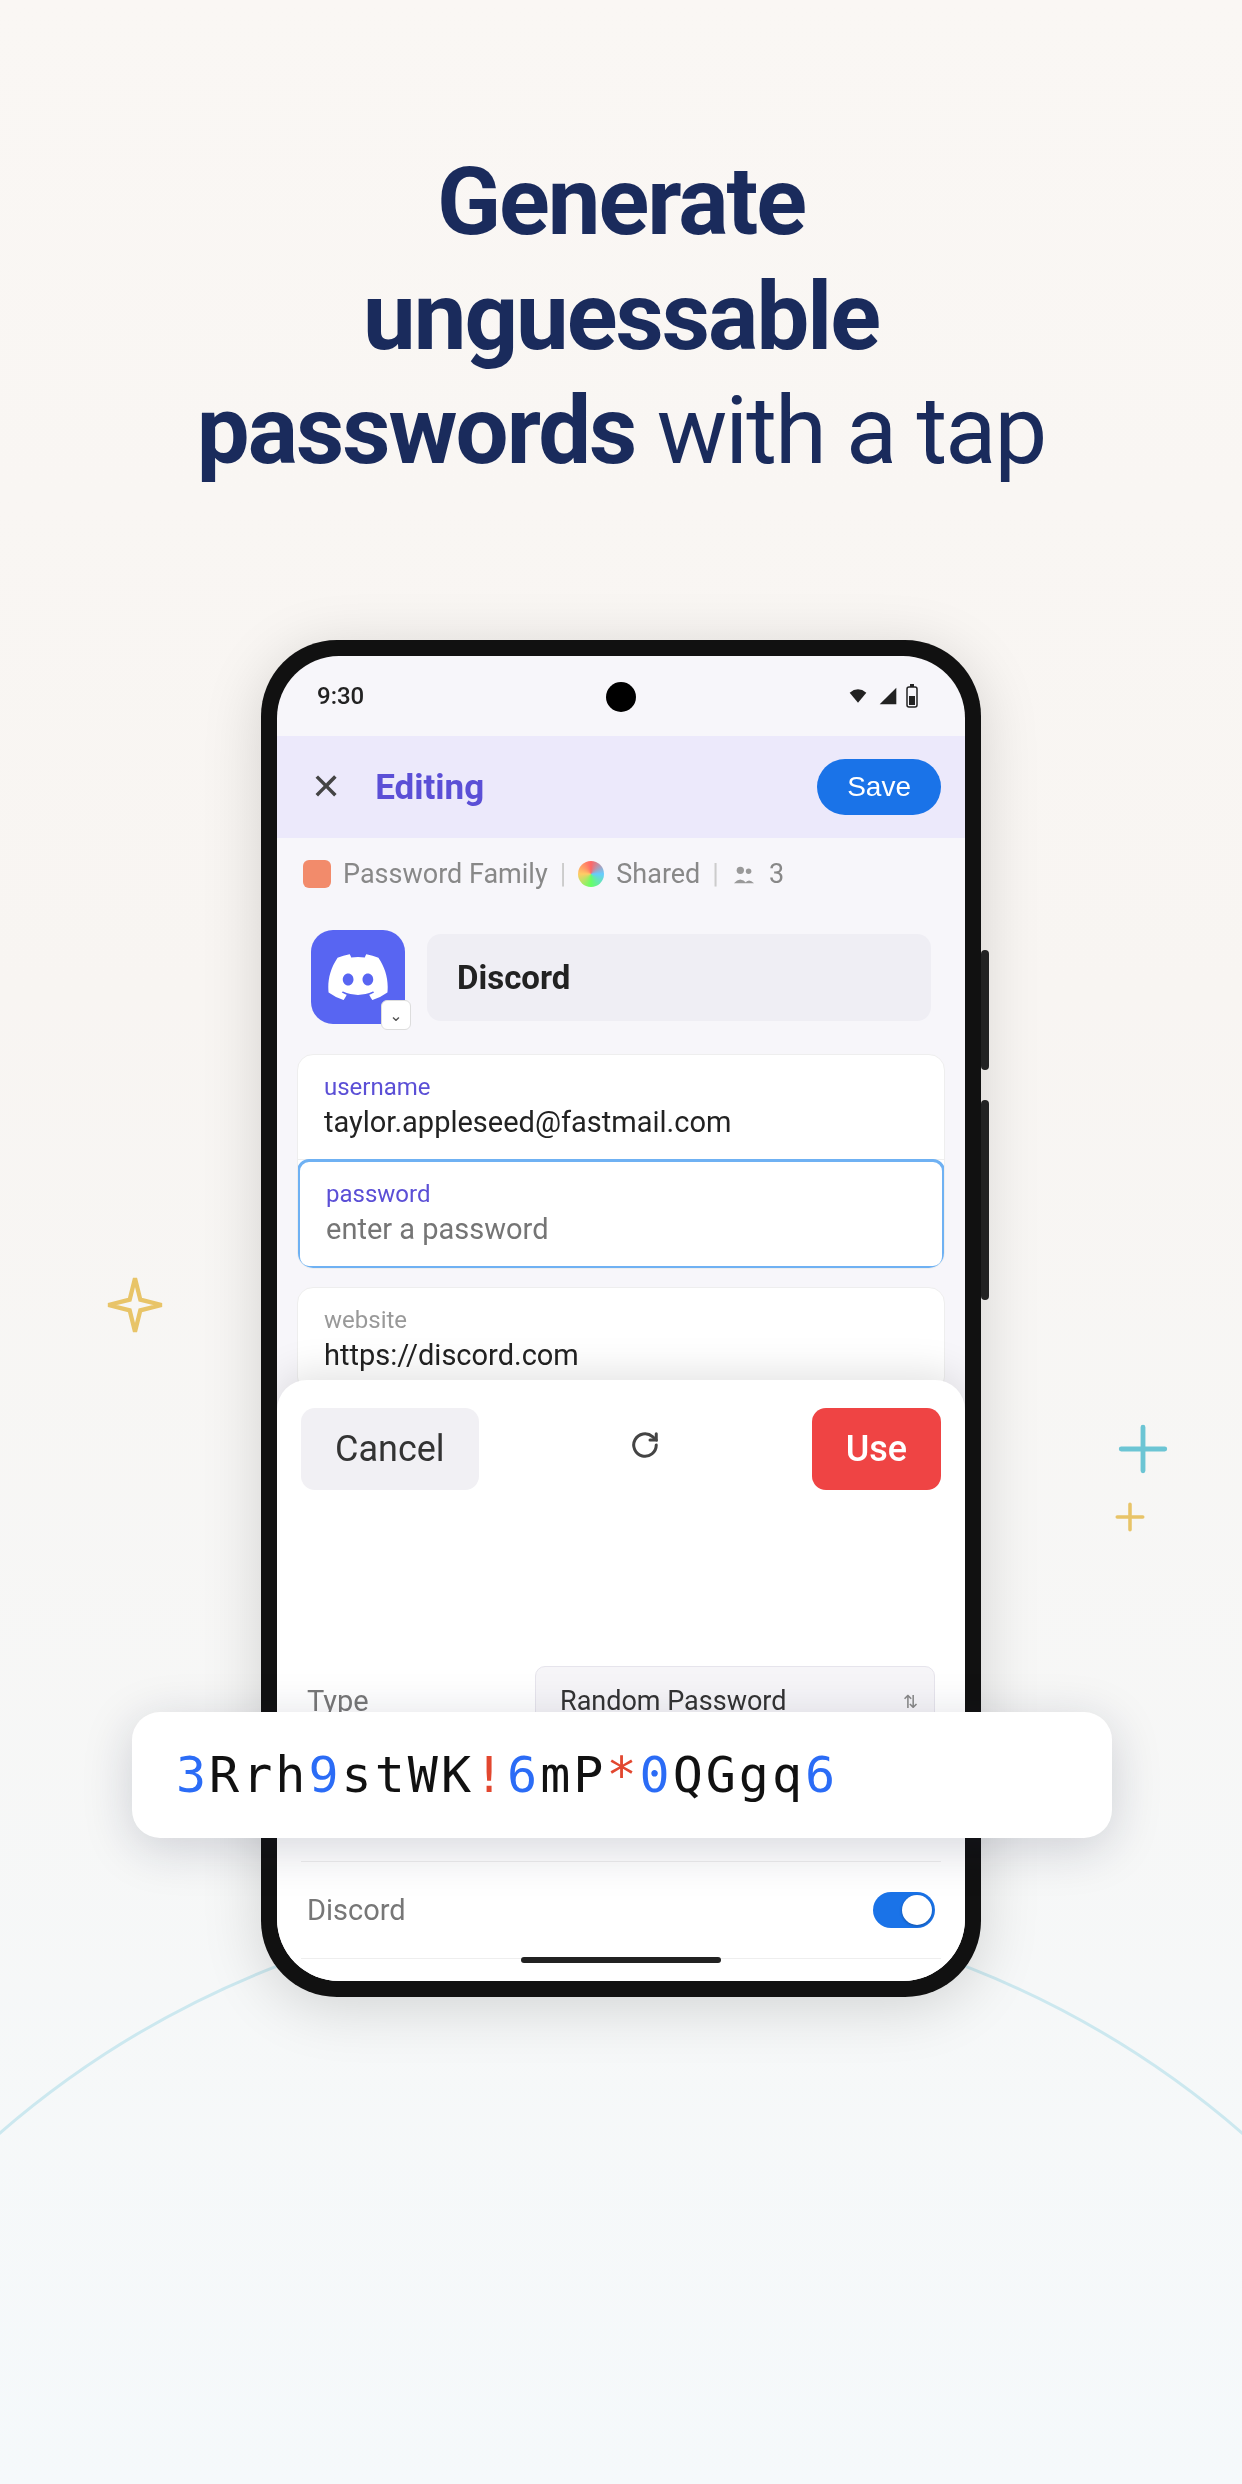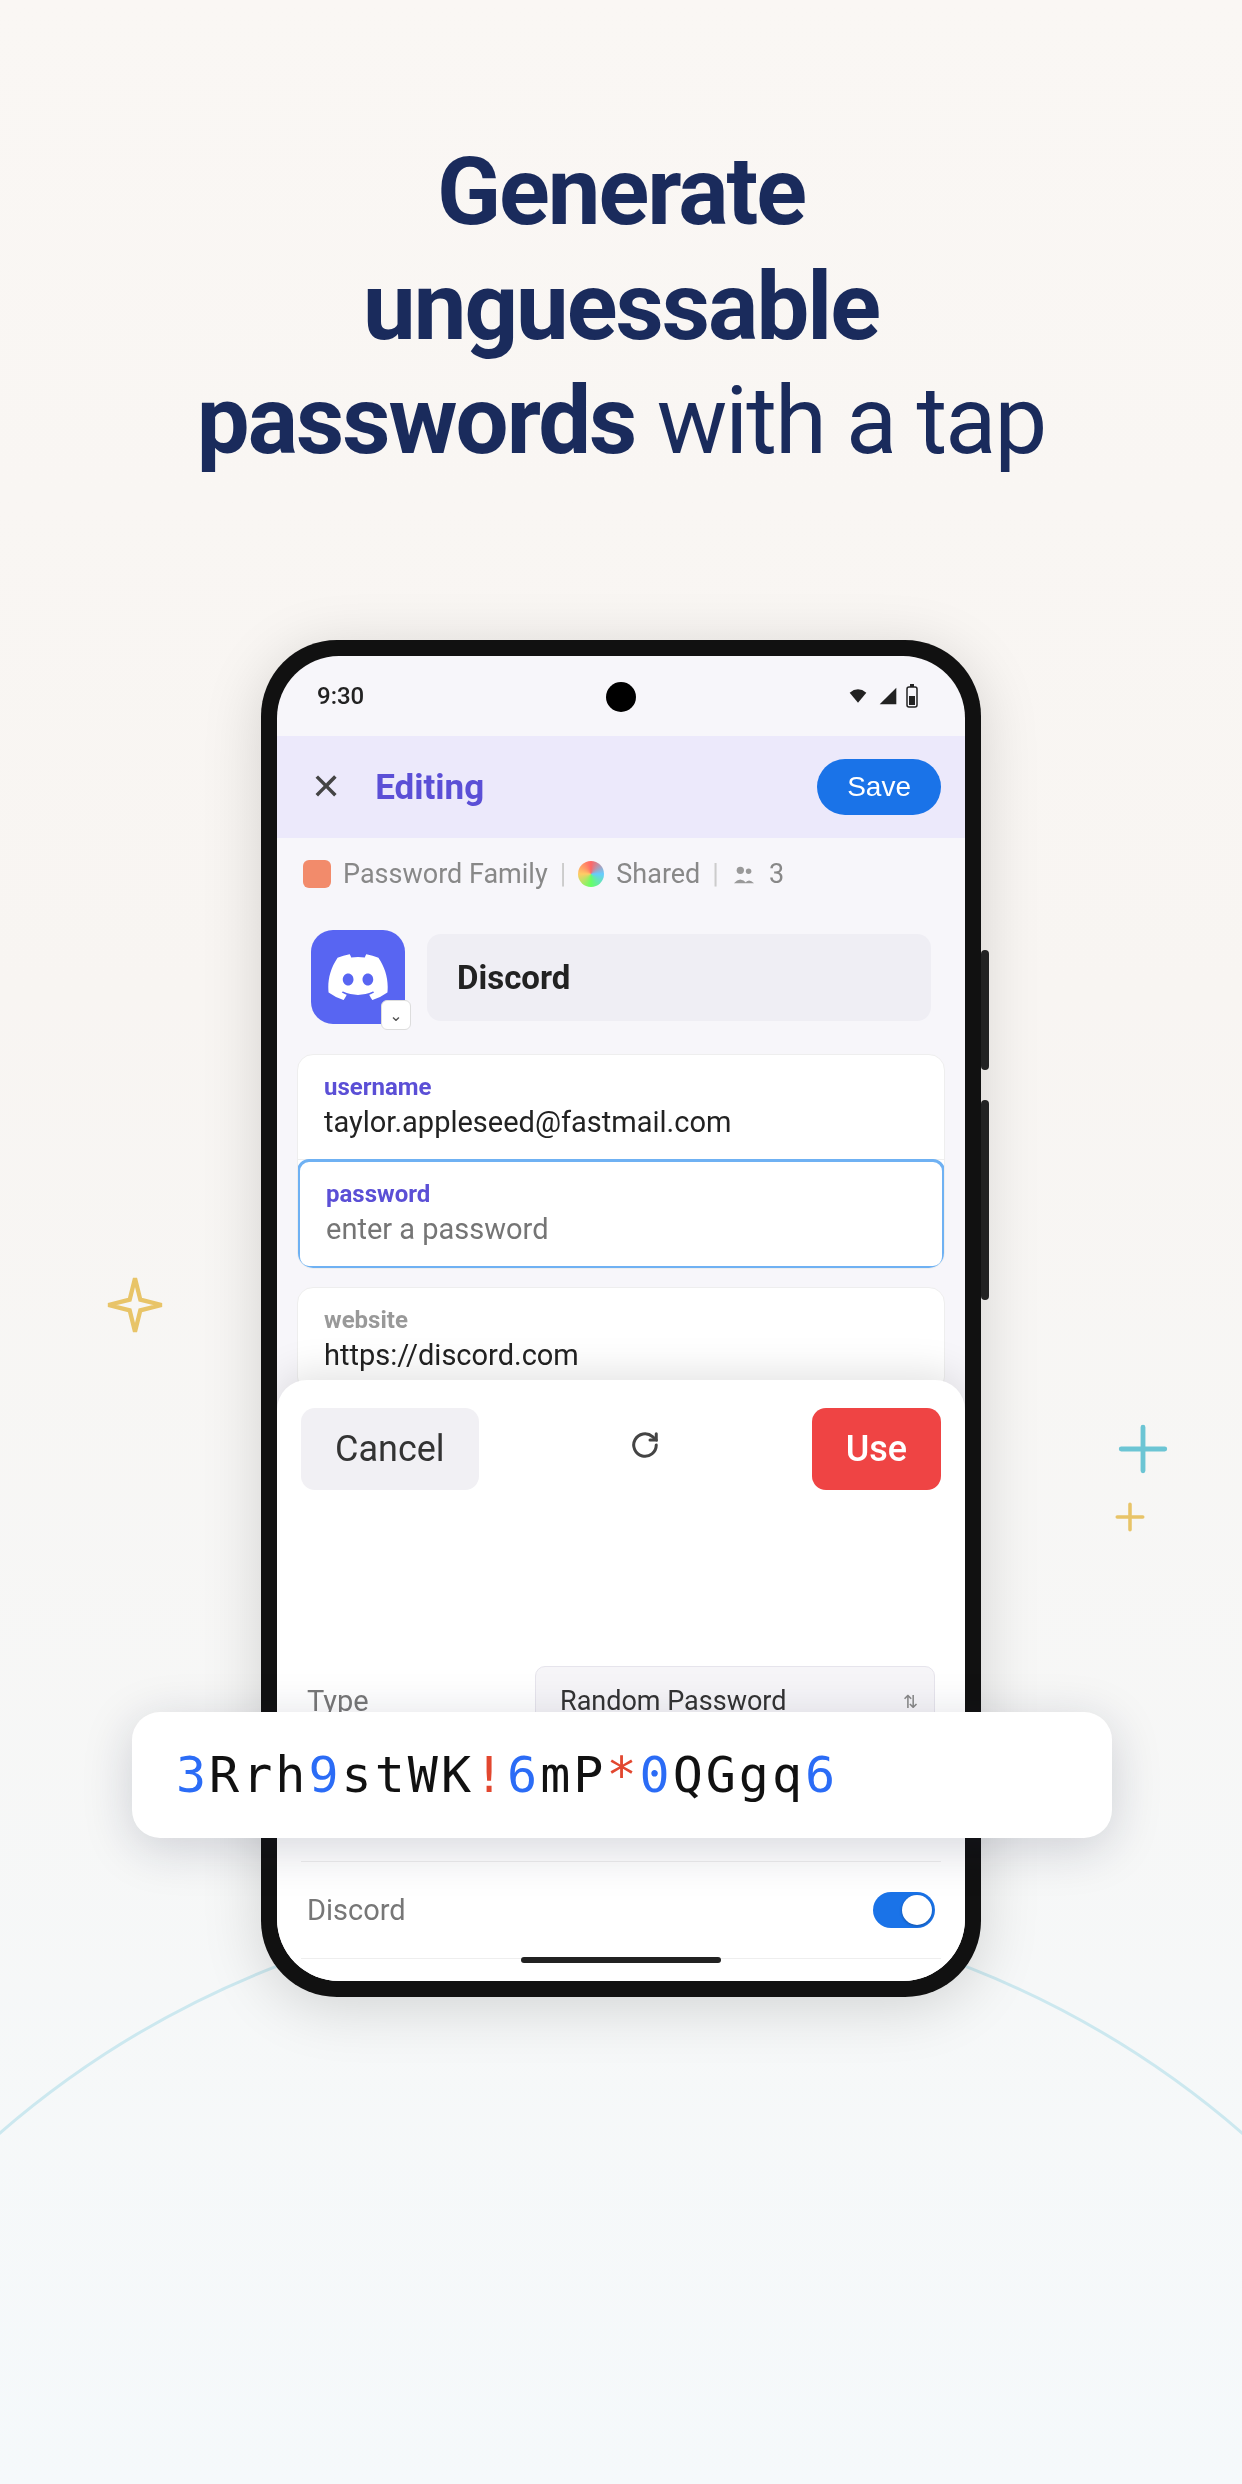--- a/index.html
+++ b/index.html
@@ -25,21 +25,21 @@
     border: 3px solid #cce8ef;
     border-radius: 50%;
     left: 50%;
     top: 1900px;
     transform: translateX(-50%);
   }
 
   
   .headline {
     position: absolute;
-    top: 135px;
+    top: 145px;
     left: 0;
     width: 100%;
     text-align: center;
     font-size: 94px;
     font-weight: 400;
     line-height: 1.22;
     letter-spacing: -2px;
     color: #1a2b5c;
   }
   .headline .bold { font-weight: 700; }
@@ -182,21 +182,20 @@
   .field {
     padding: 18px 26px 20px;
     border-bottom: 1px solid #eee;
   }
   .field:last-child { border-bottom: none; }
   .field.active { border: 3px solid #6fb1f3; border-radius: 12px; margin: -1px; }
   .field-label {
     font-size: 24px;
     color: #5b4fd6;
     margin-bottom: 4px;
-    font-weight: bold;
   }
   .field-label.muted { color: #999; }
   .field-value {
     font-size: 29px;
     color: #222;
     width: 100%;
     border: none;
     outline: none;
     background: transparent;
     font-family: inherit;

